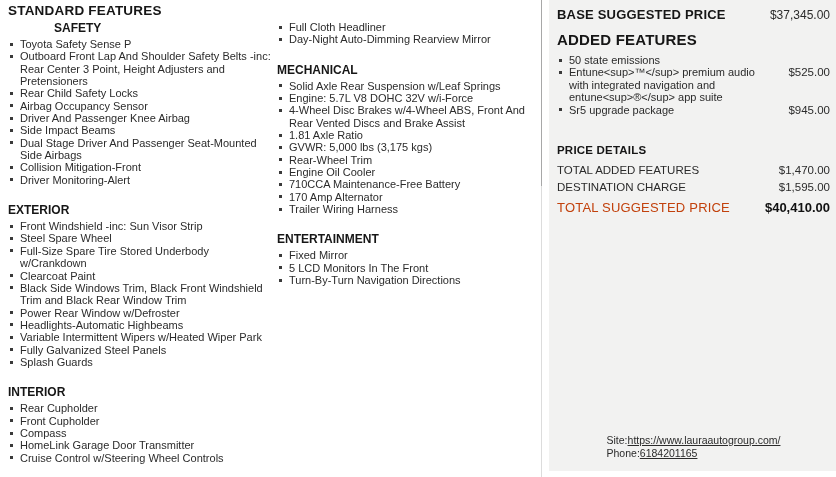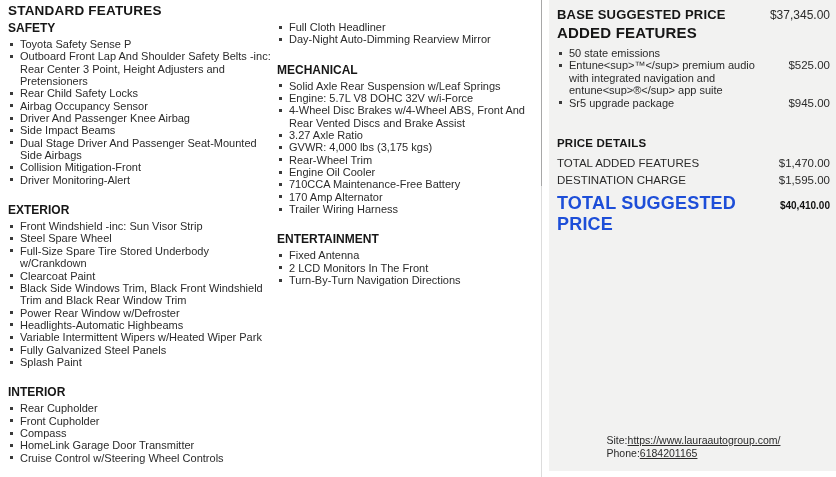--- a/index.html
+++ b/index.html
@@ -31,21 +31,21 @@
     font-size: 13.5px; font-weight: bold; color: #161616;
     letter-spacing: .2px;
   }
   .feat-col { position: absolute; top: 21px; }
   .feat-col-1 { left: 8px;   width: 263px; }
   .feat-col-2 { left: 277px; width: 259px; }
   .feat-section-heading {
     font-size: 12px; font-weight: bold; color: #161616;
     margin-top: 17px; margin-bottom: 3px;
   }
-  .feat-section:first-child .feat-section-heading { margin-top: 0; }
+  .feat-section:first-child .feat-section-heading { margin-top: 0; margin-left: 46px; }
   .feat-section-heading:empty { display: none; margin: 0; }
   ul.feat-list { list-style: none; }
   ul.feat-list li {
     position: relative;
     font-size: 11px; line-height: 12.35px;
     padding-left: 12px;
     color: #2b2b2b;
   }
   ul.feat-list li::before {
     content: ""; position: absolute; left: 2px; top: 4.6px;
@@ -53,21 +53,21 @@
   }
 
   
   .price-panel {
     position: absolute; left: 549px; top: 0; width: 287px; height: 471px;
     background: #f2f2f1;
     padding: 7px 6px 6px 8px;
     display: flex; flex-direction: column;
   }
   .price-row { display: flex; justify-content: space-between; align-items: baseline; }
-  .base-row { margin-bottom: 2px; gap: 29px; }
+  .base-row { margin-bottom: 9px; gap: 29px; }
   .base-label { font-size: 13px; font-weight: bold; color: #161616; letter-spacing: .2px; }
   .base-price { font-size: 12px; color: #2b2b2b; }
   .added-heading {
     font-size: 15px; font-weight: bold; color: #161616;
     margin-bottom: 6px; letter-spacing: .2px;
   }
   .added-list { display: flex; flex-direction: column; }
   .added-row { display: flex; justify-content: space-between; align-items: flex-start; }
   .added-name {
     position: relative; font-size: 11px; line-height: 12.4px;
@@ -78,22 +78,22 @@
     width: 3px; height: 3px; background: #3a3a3a;
   }
   .added-price { font-size: 11.5px; color: #2b2b2b; white-space: nowrap; }
   .details-heading {
     font-size: 11.5px; font-weight: bold; color: #161616;
     margin-top: 28px; margin-bottom: 5px; letter-spacing: .2px;
   }
   .detail-row { margin: 2.5px 0; }
   .detail-label, .detail-value { font-size: 11.5px; color: #2b2b2b; }
   .total-row { margin-top: 5px; }
-  .total-label { font-size: 18px; font-weight: bold; color: #1d4ed8; letter-spacing: .2px; }
-  .total-price { font-size: 10px; font-weight: bold; color: #111; }
+  .total-label { font-size: 13px; font-weight: normal; color: #c2410c; letter-spacing: .2px; }
+  .total-price { font-size: 13px; font-weight: bold; color: #111; }
 
   .panel-spacer { flex: 1 1 auto; }
   .dealer-links { text-align: center; padding-bottom: 4px; }
   .dealer-links-inner { display: inline-block; text-align: left; }
   .dealer-line { font-size: 10.5px; line-height: 13px; color: #2b2b2b; }
   .dealer-line a { color: #2b2b2b; text-decoration: underline; }
 </style>
 </head>
 <body>
 
@@ -121,21 +121,21 @@
           <ul class="feat-list">
             <li>Front Windshield -inc: Sun Visor Strip</li>
             <li>Steel Spare Wheel</li>
             <li>Full-Size Spare Tire Stored Underbody w/Crankdown</li>
             <li>Clearcoat Paint</li>
             <li>Black Side Windows Trim, Black Front Windshield Trim and Black Rear Window Trim</li>
             <li>Power Rear Window w/Defroster</li>
             <li>Headlights-Automatic Highbeams</li>
             <li>Variable Intermittent Wipers w/Heated Wiper Park</li>
             <li>Fully Galvanized Steel Panels</li>
-            <li>Splash Paint</li>
+            <li>Splash Guards</li>
           </ul>
         </div>
         <div class="feat-section">
           <div class="feat-section-heading">INTERIOR</div>
           <ul class="feat-list">
             <li>Rear Cupholder</li>
             <li>Front Cupholder</li>
             <li>Compass</li>
             <li>HomeLink Garage Door Transmitter</li>
             <li>Cruise Control w/Steering Wheel Controls</li>
@@ -148,34 +148,34 @@
             <li>Full Cloth Headliner</li>
             <li>Day-Night Auto-Dimming Rearview Mirror</li>
           </ul>
         </div>
         <div class="feat-section">
           <div class="feat-section-heading">MECHANICAL</div>
           <ul class="feat-list">
             <li>Solid Axle Rear Suspension w/Leaf Springs</li>
             <li>Engine: 5.7L V8 DOHC 32V w/i-Force</li>
             <li>4-Wheel Disc Brakes w/4-Wheel ABS, Front And Rear Vented Discs and Brake Assist</li>
-            <li>3.27 Axle Ratio</li>
-            <li>GVWR: 4,000 lbs (3,175 kgs)</li>
+            <li>1.81 Axle Ratio</li>
+            <li>GVWR: 5,000 lbs (3,175 kgs)</li>
             <li>Rear-Wheel Trim</li>
             <li>Engine Oil Cooler</li>
             <li>710CCA Maintenance-Free Battery</li>
             <li>170 Amp Alternator</li>
             <li>Trailer Wiring Harness</li>
           </ul>
         </div>
         <div class="feat-section">
           <div class="feat-section-heading">ENTERTAINMENT</div>
           <ul class="feat-list">
-            <li>Fixed Antenna</li>
-            <li>2 LCD Monitors In The Front</li>
+            <li>Fixed Mirror</li>
+            <li>5 LCD Monitors In The Front</li>
             <li>Turn-By-Turn Navigation Directions</li>
           </ul>
         </div>
       </div>
   </div>
   <div class="divider-line"></div>
   <div class="divider-line-top"></div>
 
   <div class="price-panel">
 

